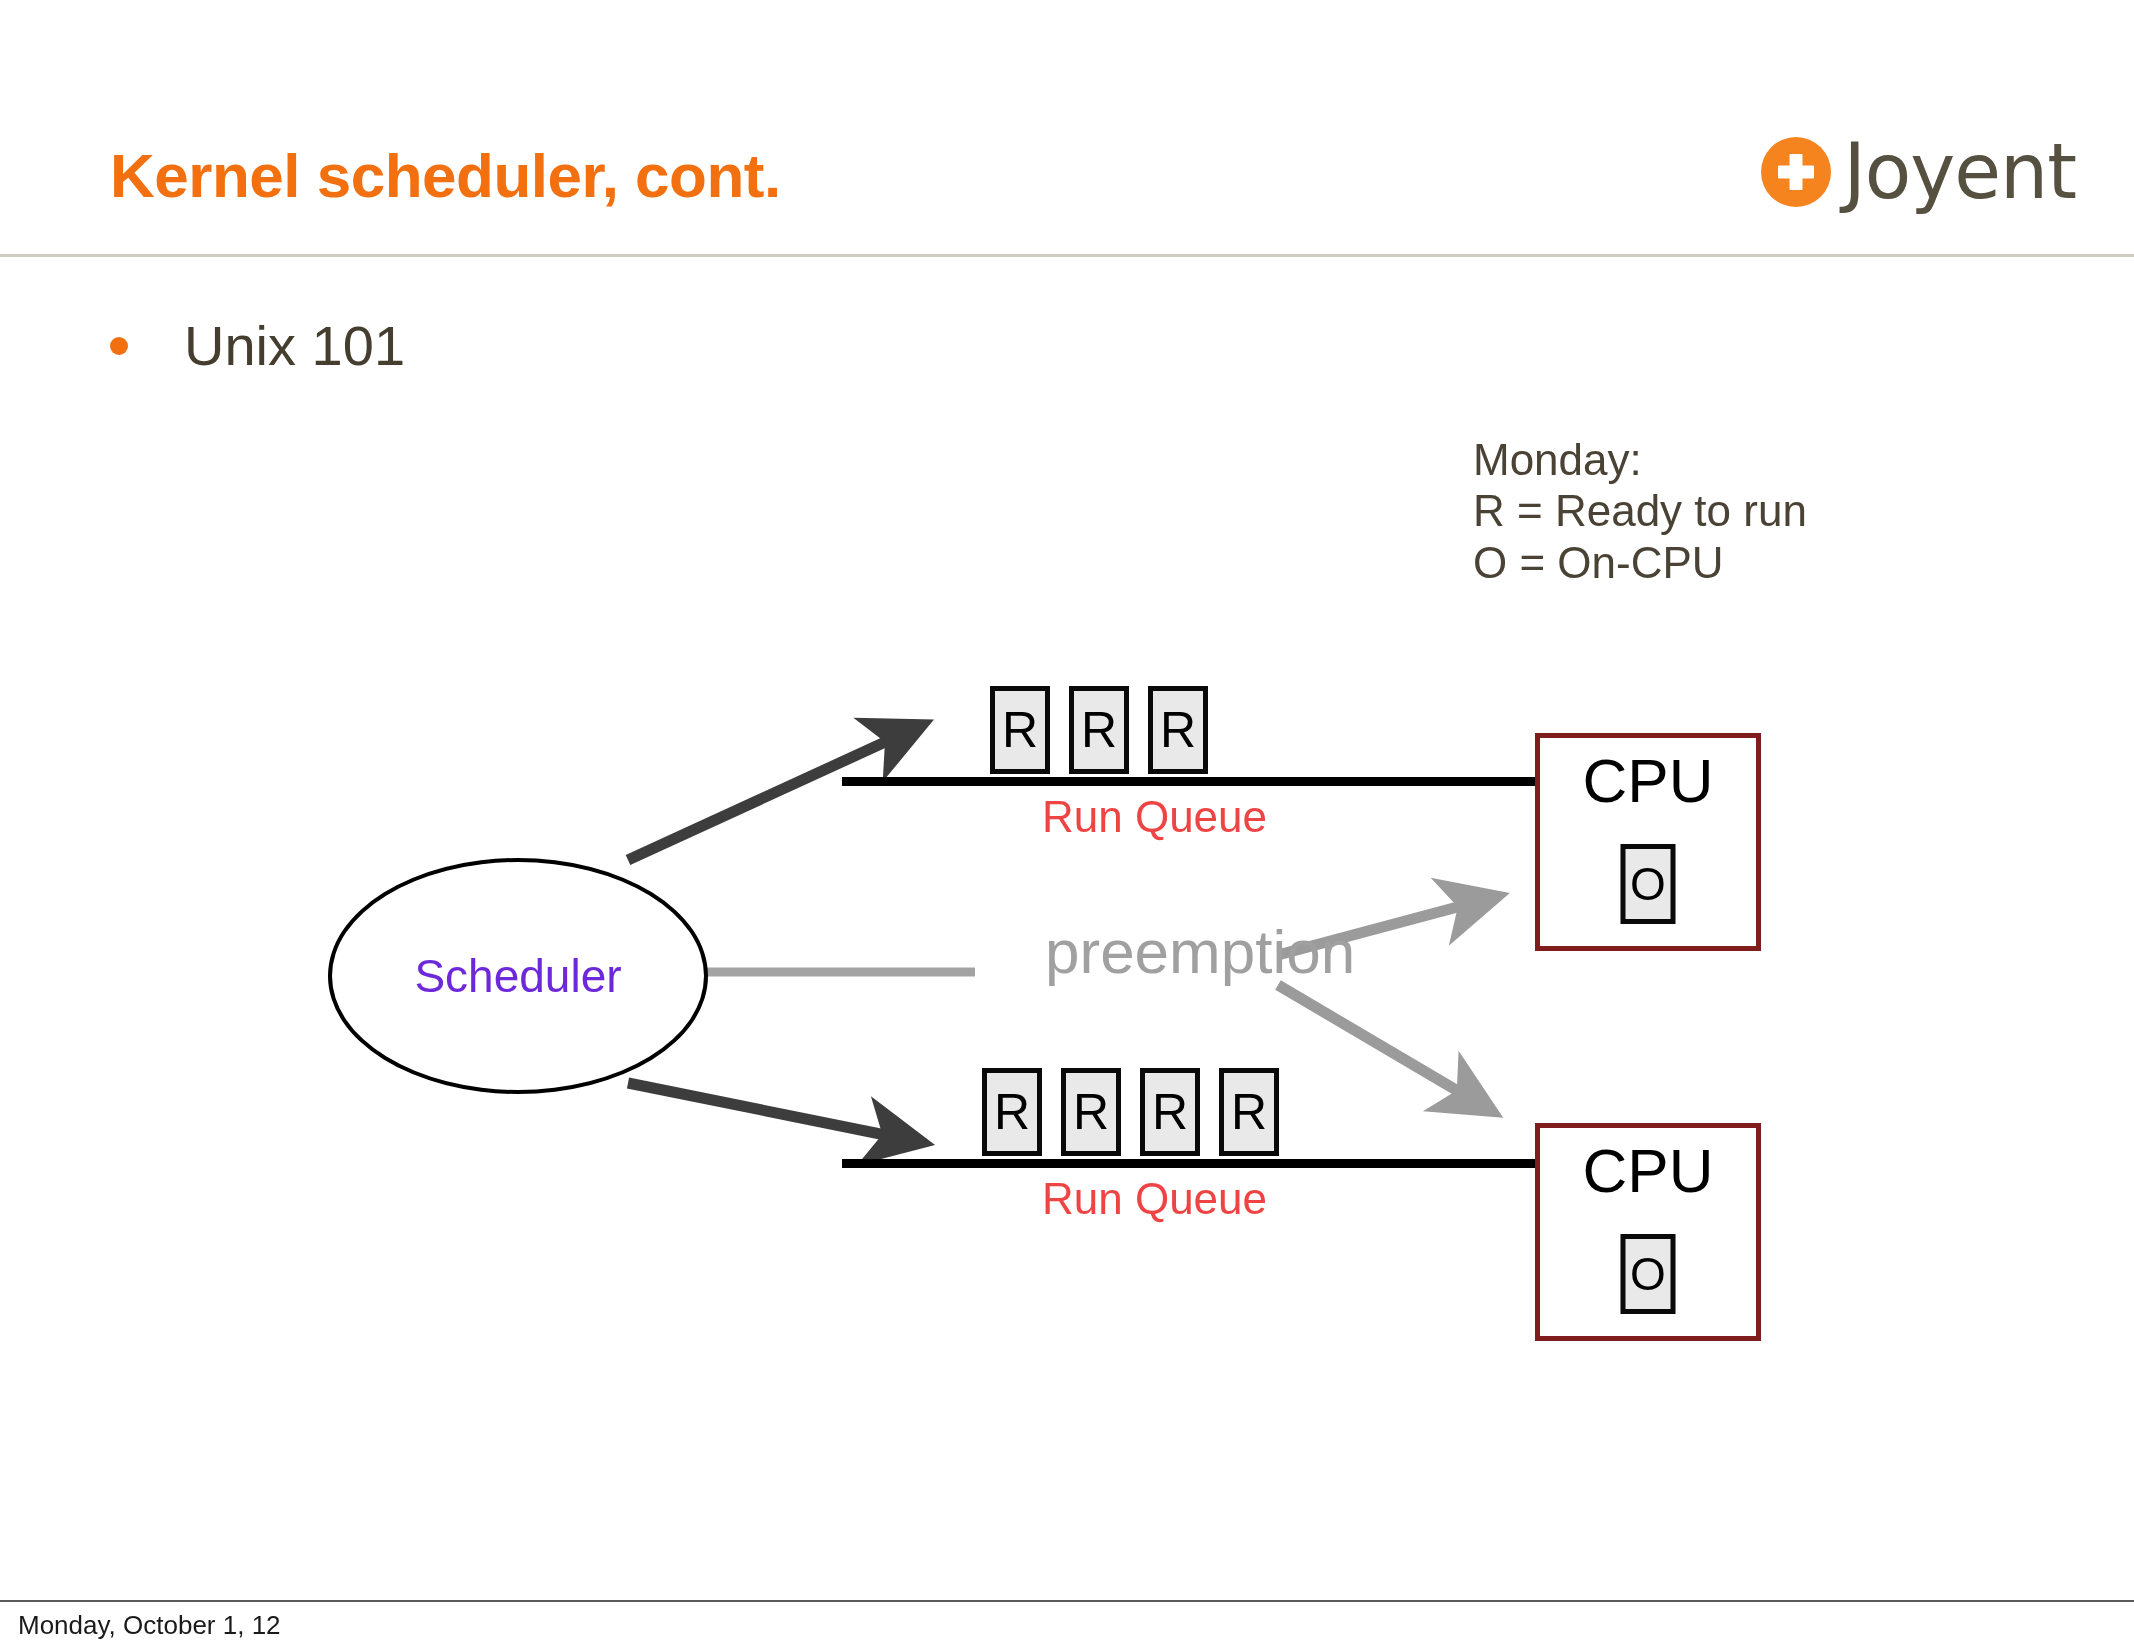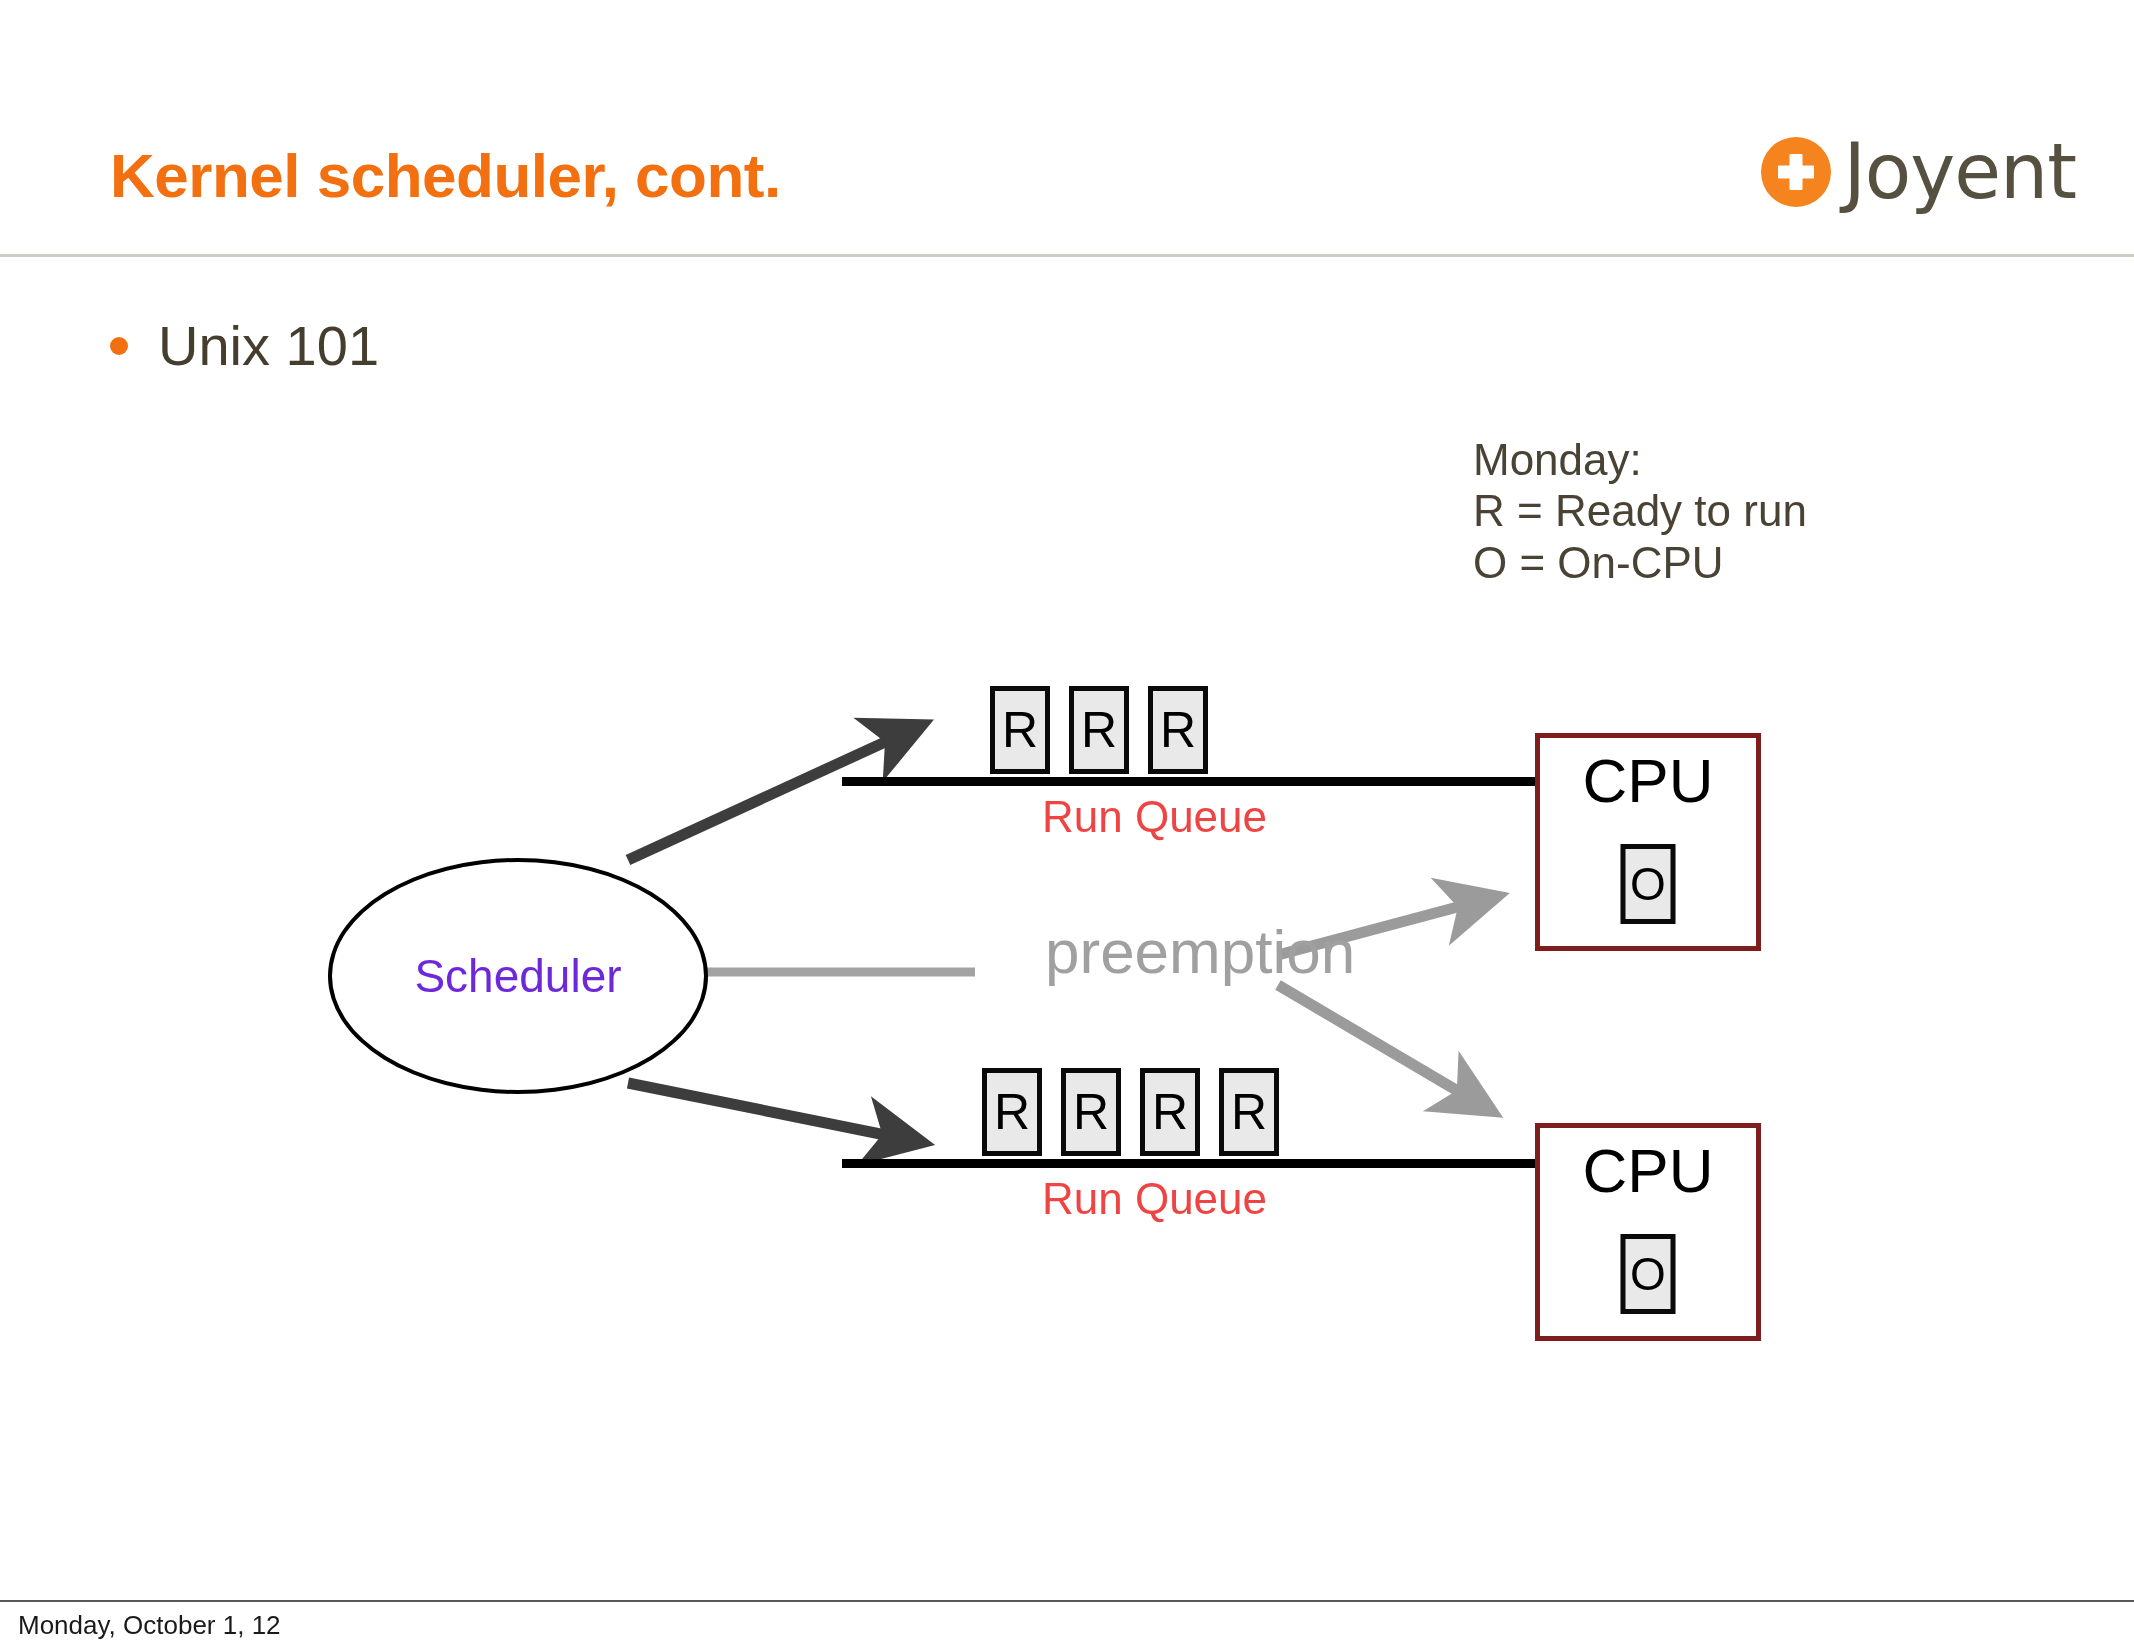--- a/index.html
+++ b/index.html
@@ -86,21 +86,21 @@
     background: #cfccc4;
   }
 
   
   #bullet-row {
     position: absolute;
     left: 110px;
     top: 313px;
     display: flex;
     align-items: center;
-    gap: 30px;
+    gap: 56px;
   }
   #bullet-marker {
     width: 18px;
     height: 18px;
     border-radius: 50%;
     background: #f2700f;
     flex: 0 0 auto;
   }
   #bullet-label {
     font-size: 56px;

